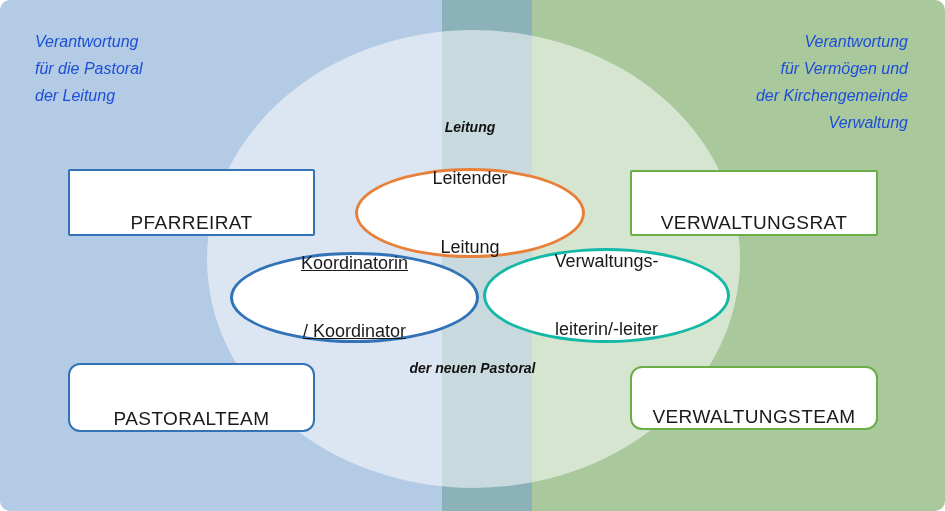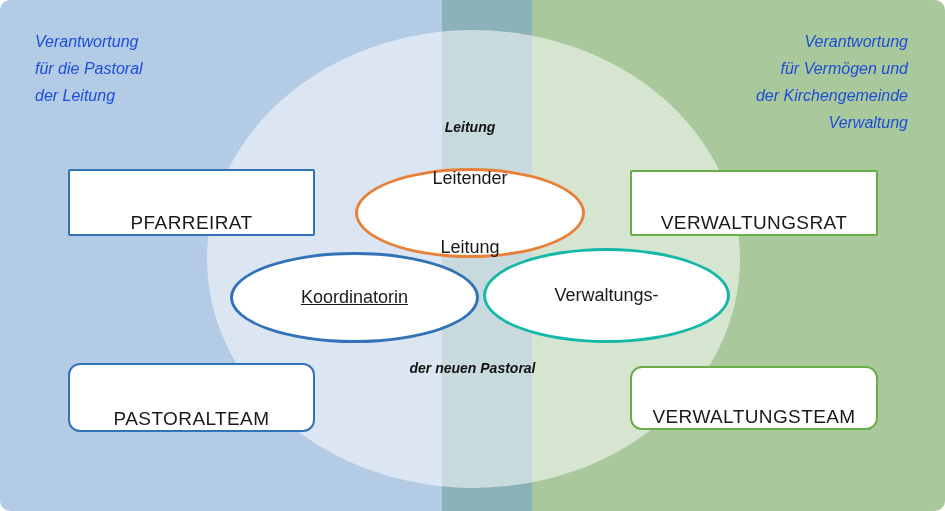--- a/index.html
+++ b/index.html
@@ -160,18 +160,20 @@
   <div class="node-box box-verwaltungsteam">
     <span>VERWALTUNGSTEAM</span>
   </div>
 
   <div class="node-ellipse ellipse-leitender-pfarrer">
     <span>Leitender</span>
     <span>Leitung</span>
   </div>
   <div class="node-ellipse ellipse-koordinator">
     <span>Koordinatorin</span>
+    <span>/ Koordinator</span>
   </div>
   <div class="node-ellipse ellipse-verwaltungsleiter">
     <span>Verwaltungs-</span>
+    <span>leiterin/-leiter</span>
   </div>
 
 </div>
 
 </body></html>

